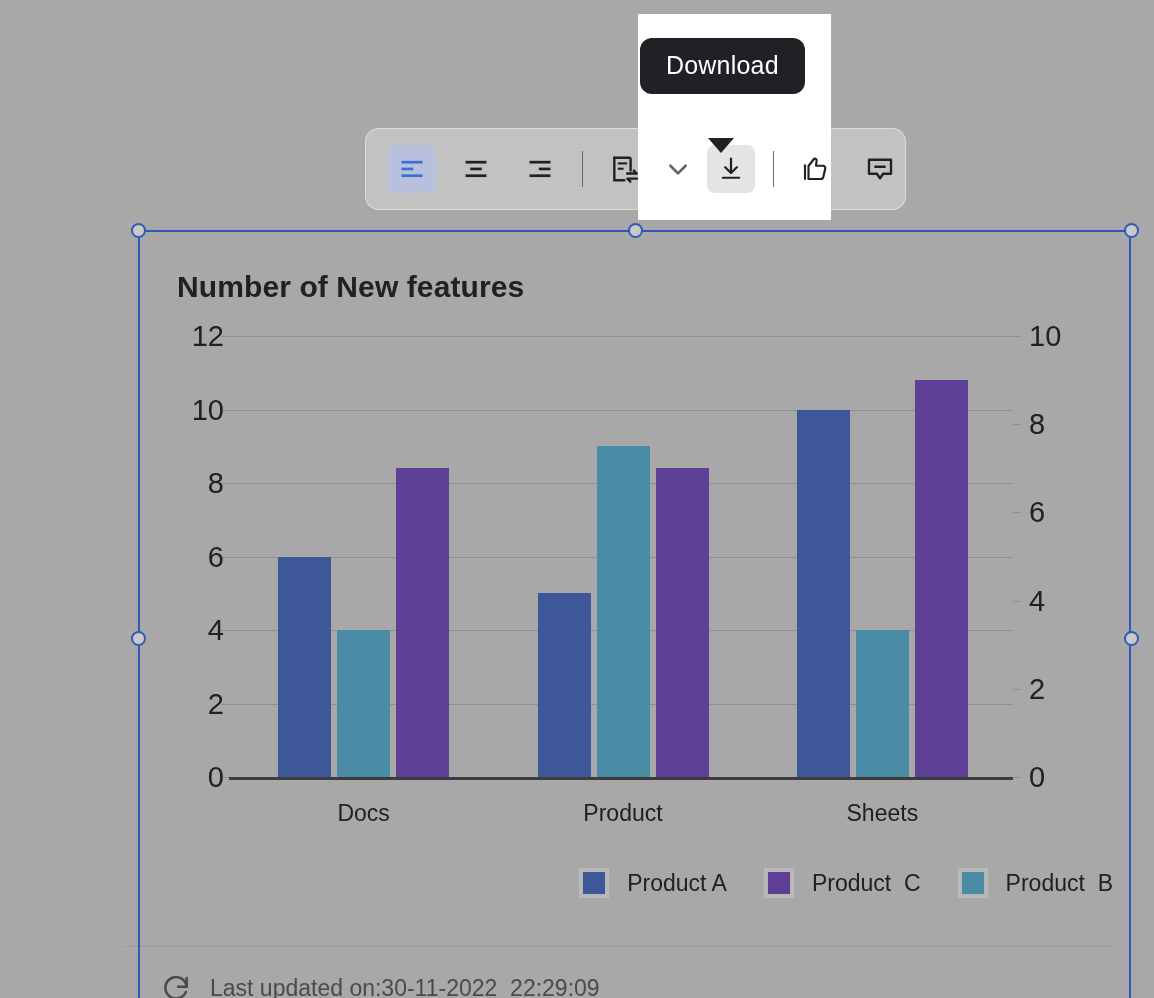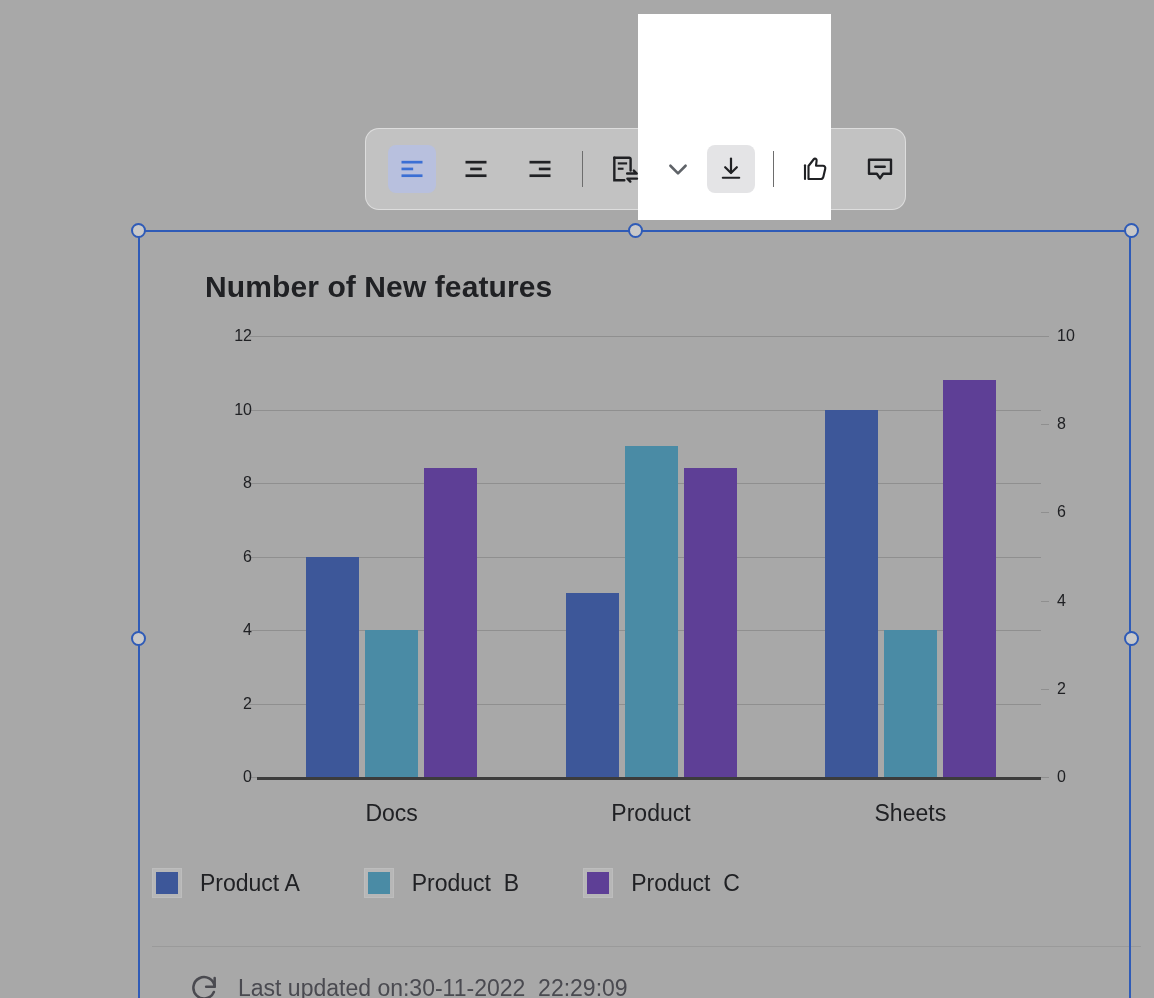--- a/index.html
+++ b/index.html
@@ -99,21 +99,21 @@
   }
   .h-tl { left: 131px;  top: 223px; }
   .h-tc { left: 628px;  top: 223px; }
   .h-tr { left: 1124px; top: 223px; }
   .h-ml { left: 131px;  top: 631px; }
   .h-mr { left: 1124px; top: 631px; }
 
   
   .chart-card {
     position: absolute;
-    left: 152px; top: 232px;
+    left: 124px; top: 232px;
     width: 989px; height: 766px;
     z-index: 8;
   }
   .chart-title {
     position: absolute;
     left: 53px; top: 38px;
     font-size: 30px;
     font-weight: bold;
     color: #202124;
     letter-spacing: .1px;
@@ -121,21 +121,21 @@
 
   .plot {
     position: absolute;
     left: 0; top: 0;
     width: 989px; height: 766px;
   }
 
   
   .tick {
     position: absolute;
-    font-size: 16px;
+    font-size: 29px;
     color: #202124;
     white-space: nowrap;
   }
   .tick-left  { right: 0; text-align: right; transform: translateY(-50%); }
   .tick-right { left: 0;  text-align: left;  transform: translateY(-50%); }
 
   .axis-left-labels  { position: absolute; left: 40px;  top: 0; width: 60px; height: 766px; }
   .axis-right-labels { position: absolute; left: 905px; top: 0; width: 60px; height: 766px; }
 
   .gridline {
@@ -165,23 +165,23 @@
     transform: translateX(-50%);
     white-space: nowrap;
   }
 
   
   .legend {
     position: absolute;
     left: 0; top: 636px;
     width: 989px;
     display: flex;
-    justify-content: flex-start;
+    justify-content: flex-end;
     align-items: center;
-    gap: 64px;
+    gap: 37px;
   }
   .legend-item { display: flex; align-items: center; gap: 18px; }
   .legend-swatch-box {
     width: 30px; height: 30px;
     border: 1px solid #bdbdbd;
     display: flex; align-items: center; justify-content: center;
     background: rgba(255,255,255,0.18);
   }
   .legend-swatch { width: 22px; height: 22px; }
   .legend-label { font-size: 23px; color: #202124; white-space: pre; }
@@ -287,20 +287,24 @@
     <div class="tb-btn">
       <span>
         <svg width="30" height="30" viewBox="0 0 24 24" fill="none" stroke="#202124" stroke-width="1.9" stroke-linejoin="round">
           <path d="M3.2 4.6h17.6v11.2h-6.3L12 19.4l-2.5-3.6H3.2z" stroke-linecap="round"></path>
           <line x1="8.2" y1="10.2" x2="15.8" y2="10.2" stroke-linecap="round"></line>
         </svg>
       </span>
     </div>
   </div>
 
+  <div class="tooltip-wrap">
+    <div class="tooltip">Download</div>
+    <div class="tooltip-arrow"></div>
+  </div>
 
   <div class="chart-card">
     <div class="chart-title">Number of New features</div>
 
     <div class="plot">
       <div id="grid-layer">
           <div class="baseline" style="top: 545px;"></div>
           <div class="tickmark-l" style="top: 545px;"></div>
           <div class="gridline" style="top: 471.5px;"></div>
           <div class="tickmark-l" style="top: 471.5px;"></div>
@@ -358,29 +362,29 @@
 
     <div class="legend" id="legend">
         <div class="legend-item">
           <div class="legend-swatch-box">
             <div class="legend-swatch" style="background: rgb(61, 87, 153);"></div>
           </div>
           <span class="legend-label">Product A</span>
         </div>
         <div class="legend-item">
           <div class="legend-swatch-box">
+            <div class="legend-swatch" style="background: rgb(94, 63, 150);"></div>
+          </div>
+          <span class="legend-label">Product  C</span>
+        </div>
+        <div class="legend-item">
+          <div class="legend-swatch-box">
             <div class="legend-swatch" style="background: rgb(74, 139, 165);"></div>
           </div>
           <span class="legend-label">Product  B</span>
-        </div>
-        <div class="legend-item">
-          <div class="legend-swatch-box">
-            <div class="legend-swatch" style="background: rgb(94, 63, 150);"></div>
-          </div>
-          <span class="legend-label">Product  C</span>
         </div>
       </div>
 
     <div class="card-divider"></div>
     <div class="footer">
       <span>
         <svg width="32" height="32" viewBox="0 0 24 24" fill="none" stroke="#4a4a50" stroke-width="1.9" stroke-linecap="round" stroke-linejoin="round">
           <path d="M20 11a8 8 0 1 0-.6 4"></path>
           <polyline points="20,4.5 20,11 13.6,11"></polyline>
         </svg>

